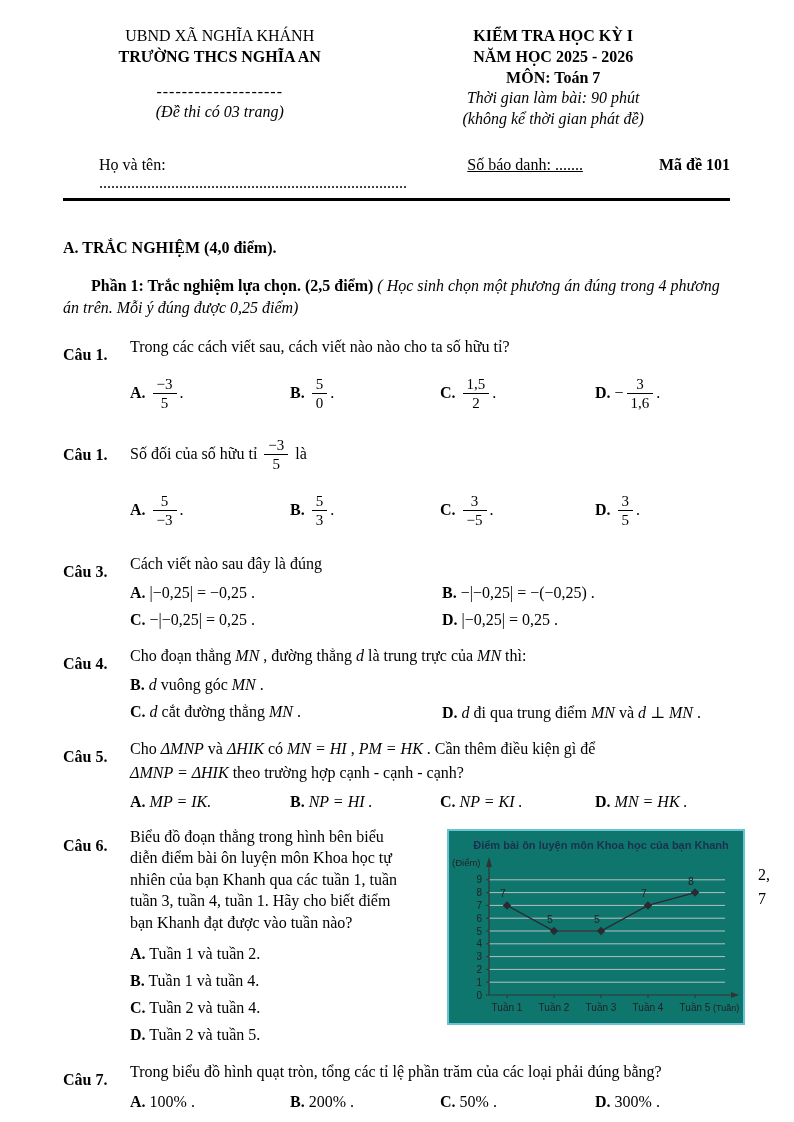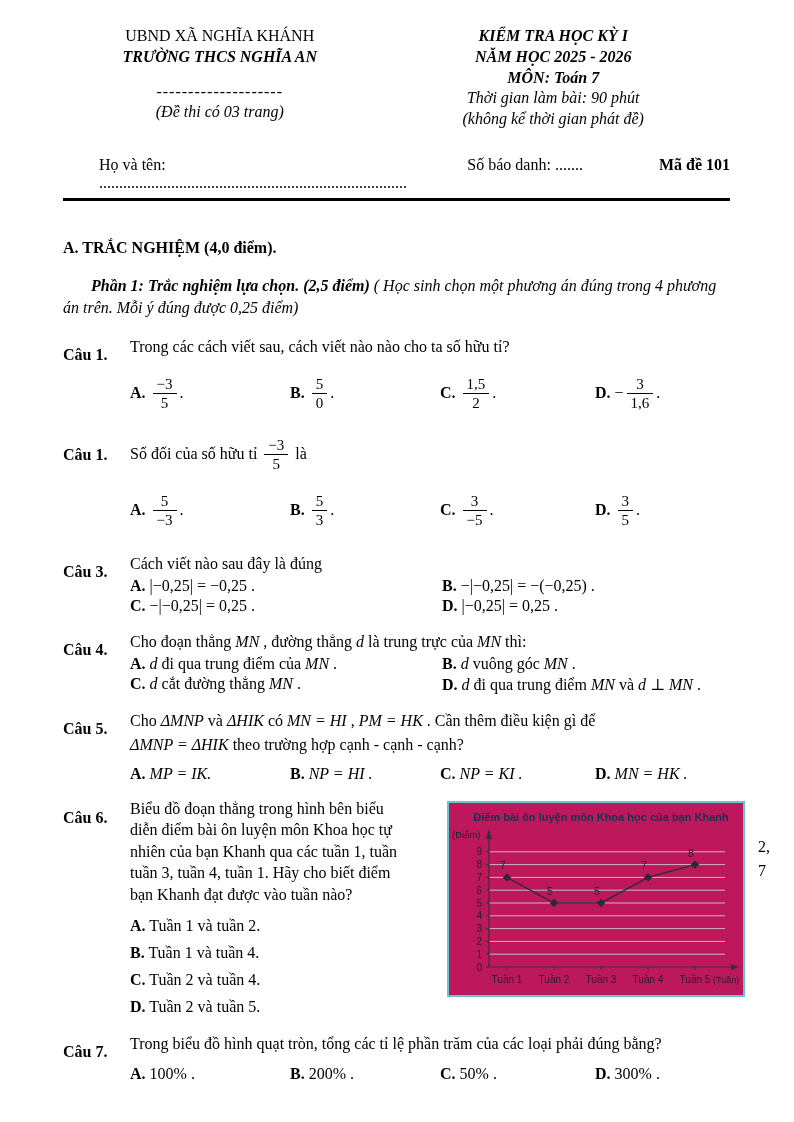--- a/index.html
+++ b/index.html
@@ -7,44 +7,44 @@
     width:794px;height:1122px;position:relative;overflow:hidden;
     font-family:"Liberation Serif","DejaVu Serif",serif;
     font-size:16px;color:#000;
   }
   .page{padding:26px 64px 0 63px;}
 
   
   .hdr{display:flex;}
   .hdr-left{width:47%;text-align:center;line-height:1.3;}
   .hdr-right{width:53%;text-align:center;line-height:1.3;}
-  .b{font-weight:bold;font-style:italic;}
+  .b{font-weight:bold;}
   .i{font-style:italic;}
   .hdr-left .dashes{letter-spacing:1px;margin-top:14px;}
   .name-row{display:flex;margin-top:26px;align-items:baseline;}
   .name-left{flex:1 1 auto;margin-left:36px;}
-  .name-mid{width:175px;}
+  .name-mid{width:175px;text-decoration:underline;}
   .name-right{width:95px;text-align:right;font-weight:bold;}
   .rule{border-bottom:3px solid #000;margin-top:6px;}
 
   
   .sec-title{font-weight:bold;margin-top:38px;}
   .part1{text-indent:28px;line-height:1.4;margin-top:18px;}
 
   
   .q{position:relative;padding-left:67px;margin-top:15px;line-height:1.45;}
   .qlabel{position:absolute;left:0;top:8px;font-weight:bold;}
   .ol{font-weight:bold;}
   .mv{font-style:italic;}
   .opts{display:flex;padding-left:67px;align-items:center;}
   .opts .o1{width:160px;}
   .opts .o2{width:150px;}
   .opts .o3{width:155px;}
   .opts .o4{flex:1;}
-  .opts2{display:flex;padding-left:67px;margin-top:2px;}
+  .opts2{display:flex;padding-left:67px;margin-top:9px;}
   .opts2 .colL{width:312px;}
   .opts2 .colR{flex:1;}
   .opts-frac{margin-top:10px;margin-bottom:4px;min-height:52px;}
 
   
   .frac{display:inline-block;text-align:center;vertical-align:middle;
         line-height:1.1;margin:2px 3px;font-size:15px;}
   .frac .num{display:block;border-bottom:1px solid #000;padding:0 4px 1px;}
   .frac .den{display:block;padding:1px 4px 0;}
 
@@ -52,21 +52,21 @@
   .q6{min-height:214px;}
   .q6-line{line-height:21.5px;width:390px;}
   .q6-opt{line-height:21px;margin-top:6px;}
   .q6-opt.first{margin-top:10px;}
   .frag{position:absolute;left:695px;line-height:21px;}
   .frag1{top:38px;}
   .frag2{top:62px;}
   .chartbox{
     position:absolute;left:384px;top:3px;
     width:294px;height:192px;
-    border:2px solid #68c4d5;background:#be185d;
+    border:2px solid #68c4d5;background:#0f766e;
   }
 </style>
 </head>
 <body>
 
 <div class="page">
 
   <div class="hdr">
     <div class="hdr-left">
       <div>UBND XÃ NGHĨA KHÁNH</div>
@@ -128,21 +128,20 @@
   <div class="opts2">
     <span class="colL"><span class="ol">C.</span> <span>−|−0,25| = 0,25 .</span></span>
     <span class="colR"><span class="ol">D.</span> <span>|−0,25| = 0,25 .</span></span>
   </div>
 
   <div class="q">
     <span class="qlabel">Câu 4.</span>
     <span>Cho đoạn thẳng </span><span class="mv">MN</span><span> , đường thẳng </span><span class="mv">d</span><span>  là trung trực của </span><span class="mv">MN</span><span>  thì:</span>
   </div>
   <div class="opts2">
-    <span class="colL"><span class="ol">A.</span> <span class="mv">d</span><span>  đi qua trung điểm của </span><span class="mv">MN</span><span> .</span></span>
     <span class="colR"><span class="ol">B.</span> <span class="mv">d</span><span>  vuông góc </span><span class="mv">MN</span><span> .</span></span>
   </div>
   <div class="opts2">
     <span class="colL"><span class="ol">C.</span> <span class="mv">d</span><span>  cắt đường thẳng </span><span class="mv">MN</span><span> .</span></span>
     <span class="colR"><span class="ol">D.</span> <span class="mv">d</span><span>  đi qua trung điểm </span><span class="mv">MN</span><span>  và </span><span class="mv">d ⊥ MN</span><span> .</span></span>
   </div>
 
   <div class="q">
     <span class="qlabel">Câu 5.</span>
     <div><span>Cho </span><span class="mv">ΔMNP</span><span>  và </span><span class="mv">ΔHIK</span><span>  có </span><span class="mv">MN = HI</span><span> , </span><span class="mv">PM = HK</span><span> . Cần thêm điều kiện gì để</span></div>

